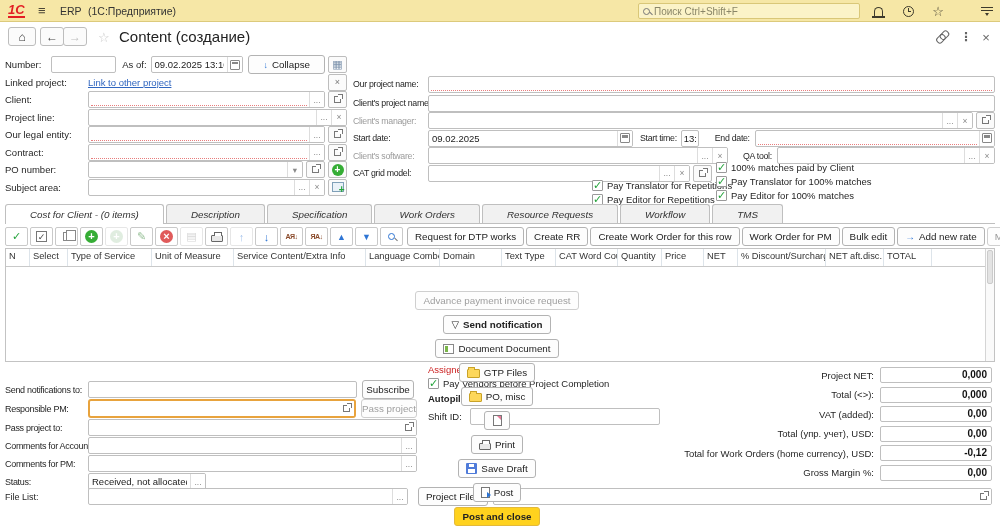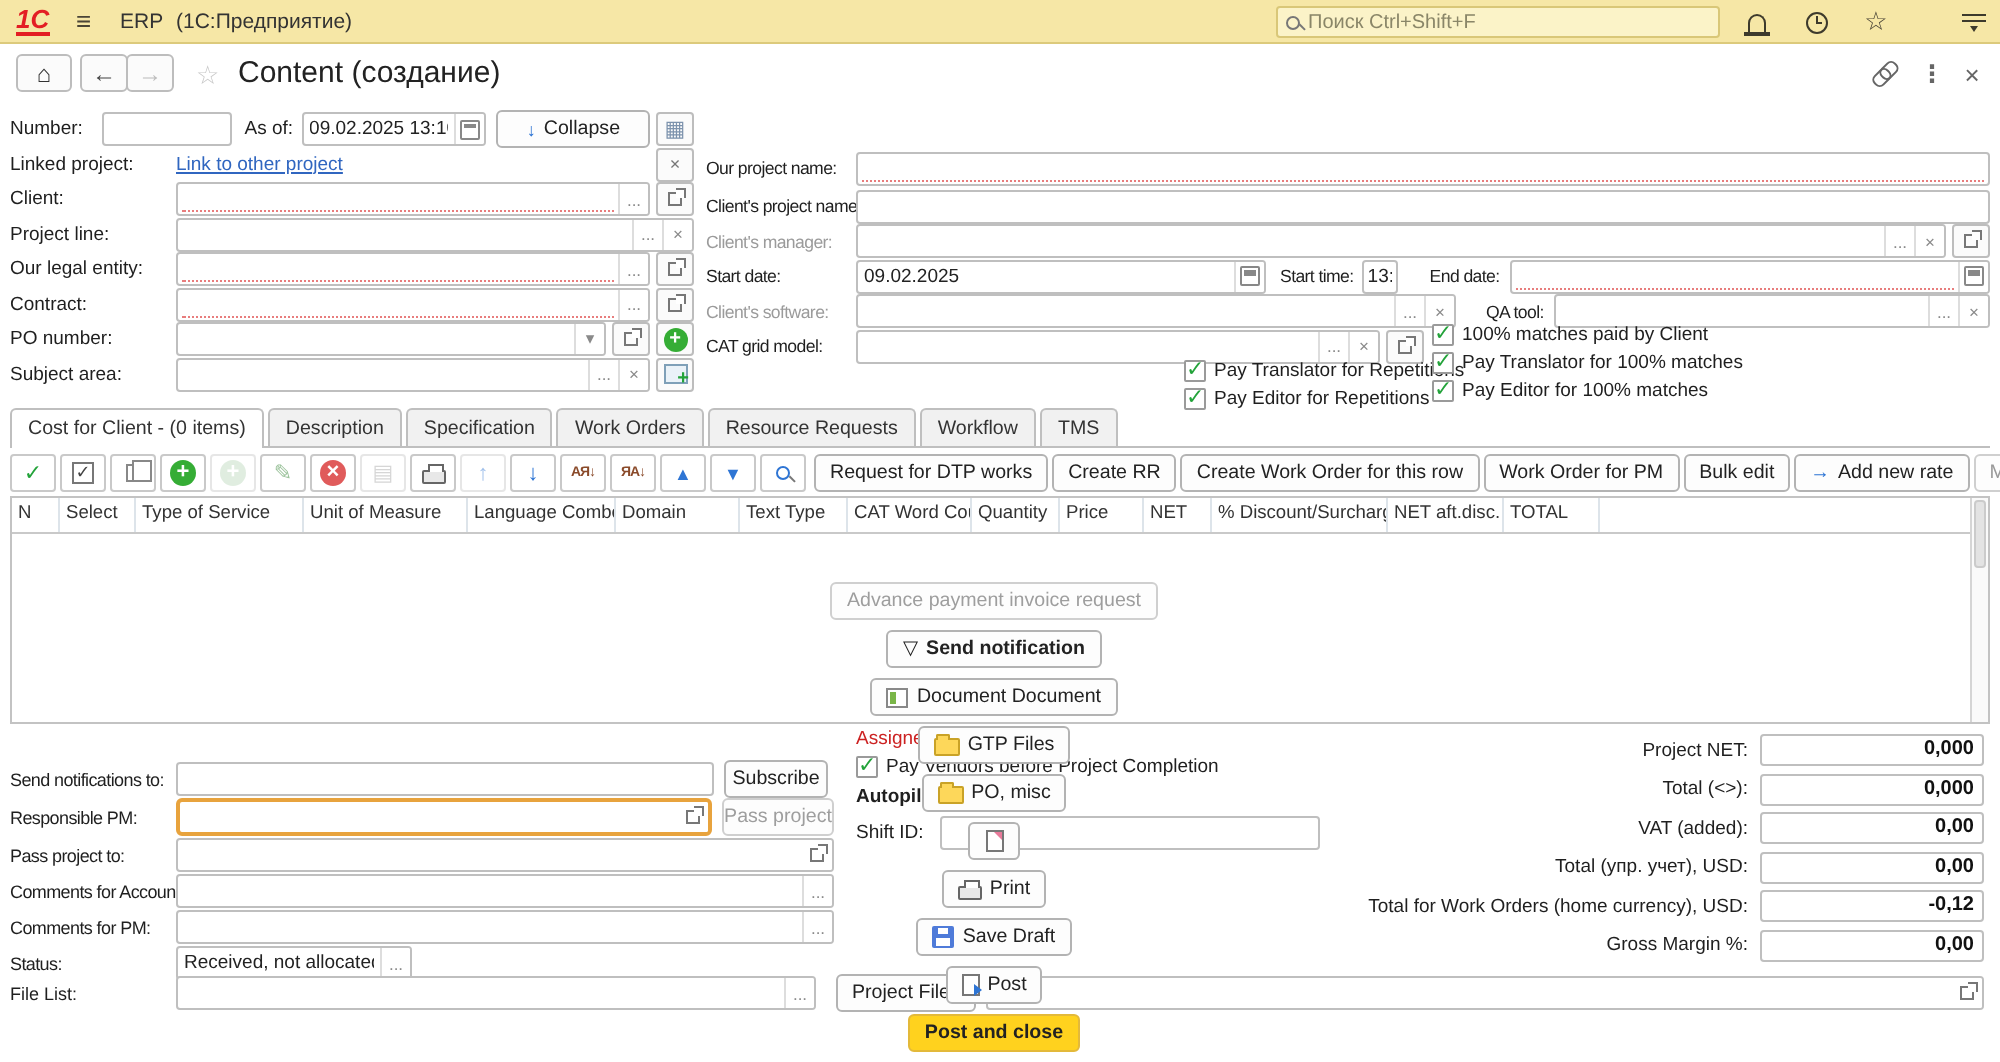--- a/index.html
+++ b/index.html
@@ -83,23 +83,23 @@
   .lbl-dis { color:#9b9b9b !important; }
 
   .chk { display:flex; align-items:center; gap:4px; height:13px; margin-bottom:1px;
     font-size:9.5px; white-space:nowrap; }
   .cbox { flex:none; width:11px; height:11px; border:1px solid #9a9a9a; border-radius:1px;
     background:#fff; color:#23a33a; font-size:11px; line-height:9px; text-align:center; font-weight:bold; }
 
   
   #tabs { position:absolute; left:5px; top:204px; width:990px; height:20px;
     display:flex; align-items:flex-end; border-bottom:1px solid #bfbfbf; }
-  .tab { height:19px; padding:0 8px; display:flex; align-items:center; font-size:9.8px;
+  .tab { height:19px; padding:0 24px; display:flex; align-items:center; font-size:9.8px;
     border:1px solid #bfbfbf; border-bottom:none; border-radius:3px 3px 0 0; margin-right:2px;
-    background:#f1f1f1; color:#333; }
+    background:#f1f1f1; color:#333;font-style:italic; }
   .tab.active { background:#fff; margin-bottom:-1px; height:20px; }
 
   #grid-toolbar { position:absolute; left:5px; top:226px; width:990px; height:21px;
     display:flex; align-items:center; gap:2px; }
   .tbtn { flex:none; width:23px; height:19px; border:1px solid #c9c9c9; border-radius:2px;
     background:#fff; display:inline-flex; align-items:center; justify-content:center; font-size:11px; }
   .dis { opacity:0.45; }
   .g-green { color:#23a33a; font-weight:bold; }
   .g-blue { color:#2e75d4; font-weight:bold; }
   .g-pale { color:#9cc39c; }
@@ -507,20 +507,21 @@
     </span>
     <span class="gbtn disabled">Minimum Fee number of words</span>
   </div>
 
   <div id="grid">
     <div id="grid-header">
       <span class="col" style="width:24px;">N</span>
       <span class="col" style="width:38px;">Select</span>
       <span class="col" style="width:84px;">Type of Service</span>
       <span class="col" style="width:82px;">Unit of Measure</span>
+      <span class="col" style="width:132px;">Service Content/Extra Info</span>
       <span class="col" style="width:74px;">Language Combo</span>
       <span class="col" style="width:62px;">Domain</span>
       <span class="col" style="width:54px;">Text Type</span>
       <span class="col" style="width:62px;">CAT Word Count</span>
       <span class="col" style="width:44px;">Quantity</span>
       <span class="col" style="width:42px;">Price</span>
       <span class="col" style="width:34px;">NET</span>
       <span class="col" style="width:88px;">% Discount/Surcharge</span>
       <span class="col" style="width:58px;">NET aft.disc.</span>
       <span class="col" style="width:48px;">TOTAL</span>

